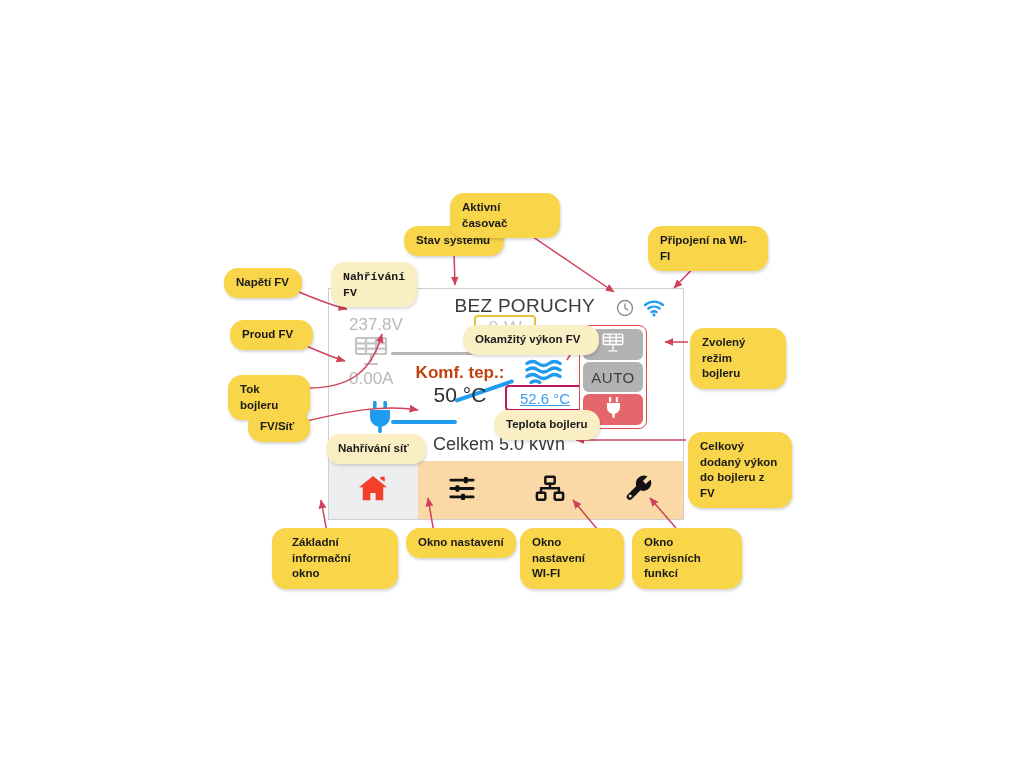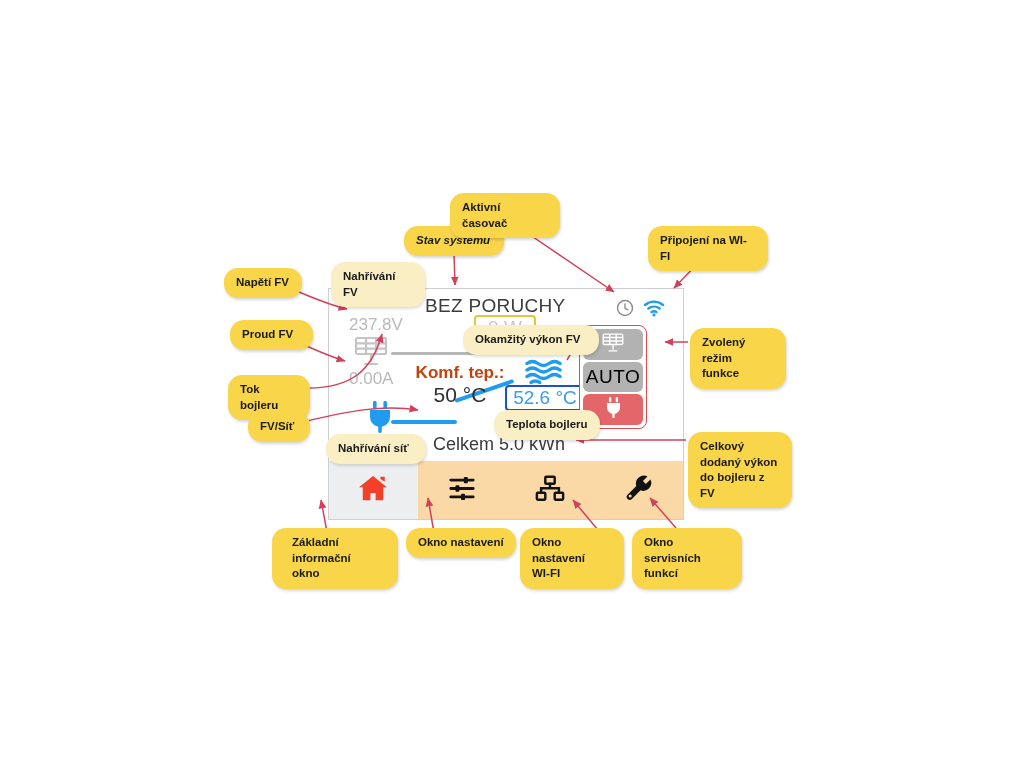--- a/index.html
+++ b/index.html
@@ -14,21 +14,21 @@
   #device{
     position:absolute;left:328px;top:288px;width:356px;height:232px;
     background:#ffffff;border:1px solid #cfcfcf;box-sizing:border-box;
   }
   #device-body{position:absolute;left:0;top:0;right:0;height:172px;background:#fff;}
   #navbar{position:absolute;left:0;right:0;bottom:0;height:58px;display:flex;}
   .nav-tab{flex:1;display:flex;align-items:center;justify-content:center;background:#fad9a7;}
   .nav-tab.active{background:#eceef0;}
 
   .status-title{
-    position:absolute;left:96px;top:6px;width:170px;text-align:left;
+    position:absolute;left:96px;top:6px;width:170px;text-align:right;
     font-size:19px;color:#3b3b3b;letter-spacing:.3px;white-space:nowrap;
   }
   .icon-clock{position:absolute;left:286px;top:9px;}
   .icon-wifi{position:absolute;left:314px;top:10px;}
 
   .pv-volt{position:absolute;left:20px;top:26px;font-size:17px;color:#b9b9b9;white-space:nowrap;}
   .pv-amp{position:absolute;left:20px;top:80px;font-size:17px;color:#b9b9b9;white-space:nowrap;}
   .pv-panel-icon{position:absolute;left:25px;top:46px;}
   .plug-icon{position:absolute;left:38px;top:112px;}
 
@@ -37,40 +37,40 @@
     display:flex;align-items:center;justify-content:center;
     font-size:19px;color:#c7c7c7;
     border:2px solid #e8c43c;border-radius:4px;background:transparent;box-sizing:border-box;
   }
   .comf-label{position:absolute;left:76px;top:74px;width:110px;text-align:center;font-size:17px;color:#c2410c;white-space:nowrap;font-weight:bold;}
   .comf-value{position:absolute;left:76px;top:94px;width:110px;text-align:center;font-size:21px;color:#2f2f2f;white-space:nowrap;}
   .water-icon{position:absolute;left:196px;top:70px;}
   .boiler-temp{
     position:absolute;left:176px;top:96px;width:80px;height:26px;
     display:flex;align-items:center;justify-content:center;
-    font-size:19px;color:#3a9df0;
-    border:2px solid #1d4ed8;border-radius:4px;background:#fff;box-sizing:border-box;
+    font-size:15px;color:#3a9df0;
+    border:2px solid #be185d;border-radius:4px;background:#fff;box-sizing:border-box;text-decoration:underline;
   }
   .total-kwh{position:absolute;left:60px;top:145px;width:220px;text-align:center;font-size:18px;color:#3b3b3b;white-space:nowrap;}
 
   
   .flow-gray{position:absolute;left:62px;top:63px;width:104px;height:3px;background:#b7b7b7;border-radius:2px;}
   .flow-blue-h{position:absolute;left:62px;top:131px;width:66px;height:4px;background:#1f9cf0;border-radius:2px;}
   .flow-blue-d{position:absolute;left:126px;top:110px;width:62px;height:4px;background:#1f9cf0;border-radius:2px;transform:rotate(-19deg);transform-origin:left center;}
 
   
   #mode-panel{
     position:absolute;left:250px;top:36px;width:68px;height:104px;
     border:1.5px solid #e04b4b;border-radius:8px;padding:3px;box-sizing:border-box;
     display:flex;flex-direction:column;gap:2px;background:#fff;
   }
   .mode-btn{flex:1;border-radius:6px;display:flex;align-items:center;justify-content:center;}
   .mode-gray{background:#b2b2b2;}
   .mode-red{background:#e4656a;}
-  .mode-auto-text{color:#000000;font-size:19px;letter-spacing:.5px;}
+  .mode-auto-text{color:#404040;font-size:15px;letter-spacing:.5px;}
 
   
   .bubble{
     position:absolute;background:#f9d549;border-radius:14px;
     color:#1a1a1a;font-size:11.5px;font-weight:bold;line-height:1.35;
     padding:7px 12px;box-sizing:border-box;
     box-shadow:1px 2px 3px rgba(0,0,0,.16);
     white-space:pre-line;
   }
   .bubble.pale{background:#faeec4;box-shadow:1px 2px 3px rgba(0,0,0,.13);}
@@ -236,32 +236,32 @@
     <g fill="none" stroke="#d1425a" stroke-width="1.5">
       <path d="M578,342 L567,360"></path>
     </g>
   </svg>
 
   <div class="bubble" style="left:224px;top:268px;width:78px;">Napětí FV</div>
   <div class="bubble" style="left:230px;top:320px;width:83px;">Proud FV</div>
   <div class="bubble" style="left:228px;top:375px;width:82px;">Tok bojleru</div>
   <div class="bubble" style="left:248px;top:412px;width:62px;">FV/Síť</div>
 
-  <div class="bubble pale" style="left:331px;top:262px;width:94px;">Nahřívání FV</div>
+  <div class="bubble pale" style="left:331px;top:262px;width:86px;font-family:Liberation Mono, monospace;">Nahřívání FV</div>
   <div class="bubble pale" style="left:326px;top:434px;width:100px;">Nahřívání síť</div>
 
-  <div class="bubble" style="left:404px;top:226px;width:100px;font-style:italic;">Stav systému</div>
+  <div class="bubble" style="left:404px;top:226px;width:100px;">Stav systému</div>
   <div class="bubble" style="left:648px;top:226px;width:120px;">Připojení na WI-FI</div>
   <div class="bubble" style="left:450px;top:193px;width:110px;">Aktivní časovač</div>
 
   <div class="bubble pale" style="left:463px;top:325px;width:136px;">Okamžitý výkon FV</div>
   <div class="bubble pale" style="left:494px;top:410px;width:106px;">Teplota bojleru</div>
 
   <div class="bubble" style="left:690px;top:328px;width:96px;">Zvolený režim
-funkce</div>
+bojleru</div>
   <div class="bubble" style="left:688px;top:415px;width:104px;margin-top:17px;">Celkový
 dodaný výkon
 do bojleru z FV</div>
 
   <div class="bubble" style="left:272px;top:528px;width:126px;padding-left:20px;">Základní informační
 okno</div>
   <div class="bubble" style="left:406px;top:528px;width:110px;">Okno nastavení</div>
   <div class="bubble" style="left:520px;top:528px;width:104px;">Okno nastavení
 WI-FI</div>
   <div class="bubble" style="left:632px;top:528px;width:110px;">Okno servisních

